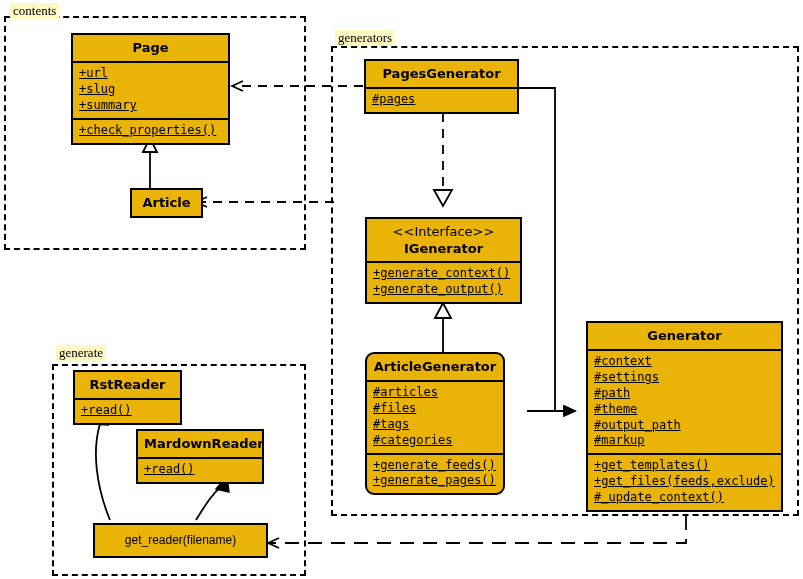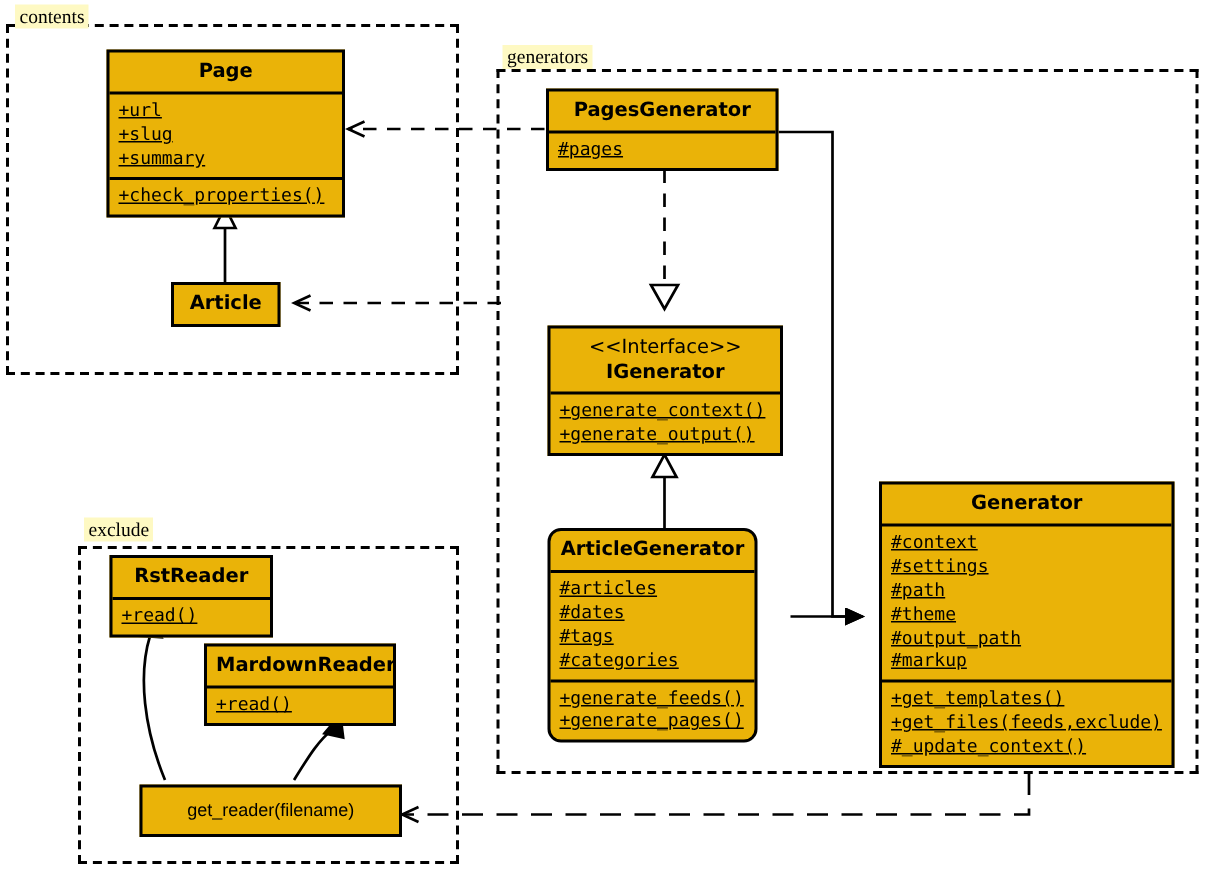--- a/index.html
+++ b/index.html
@@ -79,21 +79,21 @@
 
 <div id="canvas">
 
   <div class="pkg" style="left:4px; top:16px; width:302px; height:234px; border:2px dashed #000;"></div>
   <div class="pkg-label" style="left:10px; top:3px;">contents</div>
 
   <div class="pkg" style="left:331px; top:46px; width:468px; height:470px; border:2px dashed #000;"></div>
   <div class="pkg-label" style="left:335px; top:30px;">generators</div>
 
   <div class="pkg" style="left:52px; top:364px; width:254px; height:212px; border:2px dashed #000;"></div>
-  <div class="pkg-label" style="left:56px; top:345px;">exclude</div>
+  <div class="pkg-label" style="left:56px; top:345px;">generate</div>
 
   <svg class="overlay" viewBox="0 0 803 579">
     <defs>
       <marker id="hollowTri" markerWidth="14" markerHeight="14" refX="12" refY="6" orient="auto" markerUnits="userSpaceOnUse">
         <path d="M1,1 L12,6 L1,11 z" fill="#ffffff" stroke="#000" stroke-width="1.6"></path>
       </marker>
       <marker id="hollowTriUp" markerWidth="16" markerHeight="16" refX="13" refY="7" orient="auto" markerUnits="userSpaceOnUse">
         <path d="M1,1 L13,7 L1,13 z" fill="#ffffff" stroke="#000" stroke-width="1.6"></path>
       </marker>
       <marker id="openArrow" markerWidth="14" markerHeight="14" refX="12" refY="6" orient="auto" markerUnits="userSpaceOnUse">
@@ -136,21 +136,21 @@
     <div class="cls-sec">
       <div>+url</div>
       <div>+slug</div>
       <div>+summary</div>
     </div>
     <div class="cls-sec">
       <div>+check_properties()</div>
     </div>
   </div>
 
-  <div class="cls" style="left:114px; top:188px; width:73px;">
+  <div class="cls" style="left:130px; top:188px; width:73px;">
     <div class="cls-title">Article</div>
   </div>
 
   <div class="cls" style="left:364px; top:59px; width:155px;">
     <div class="cls-title">PagesGenerator</div>
     <div class="cls-sec">
       <div>#pages</div>
     </div>
   </div>
 
@@ -162,21 +162,21 @@
     <div class="cls-sec">
       <div>+generate_context()</div>
       <div>+generate_output()</div>
     </div>
   </div>
 
   <div class="cls" style="left:365px; top:352px; width:140px;border-radius:9px;">
     <div class="cls-title">ArticleGenerator</div>
     <div class="cls-sec">
       <div>#articles</div>
-      <div>#dates</div>
+      <div>#files</div>
       <div>#tags</div>
       <div>#categories</div>
     </div>
     <div class="cls-sec">
       <div>+generate_feeds()</div>
       <div>+generate_pages()</div>
     </div>
   </div>
 
   <div class="cls" style="left:586px; top:321px; width:197px;">

